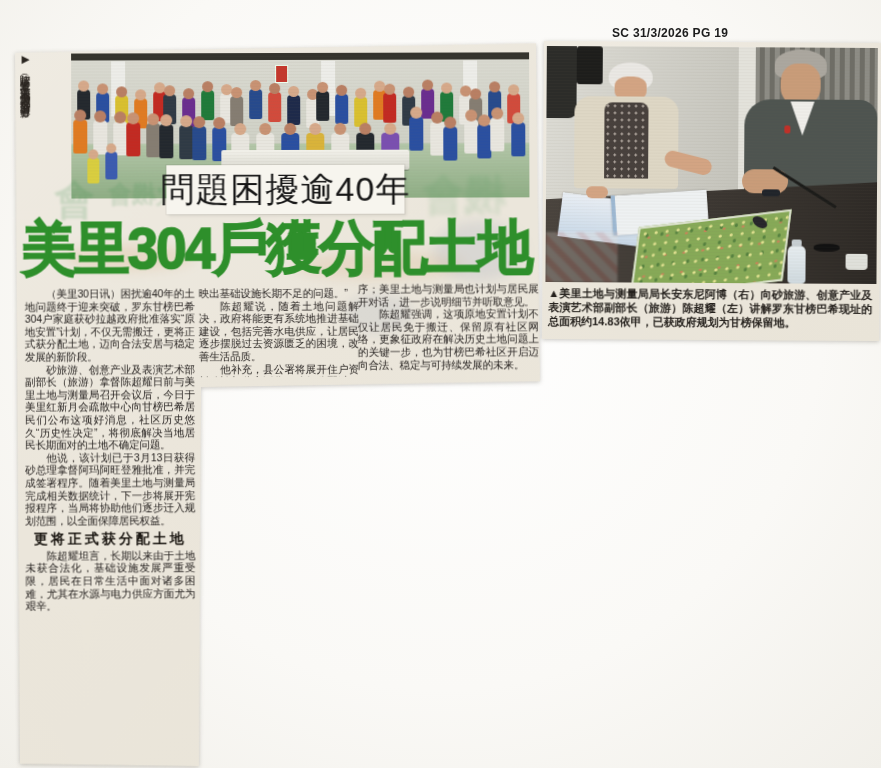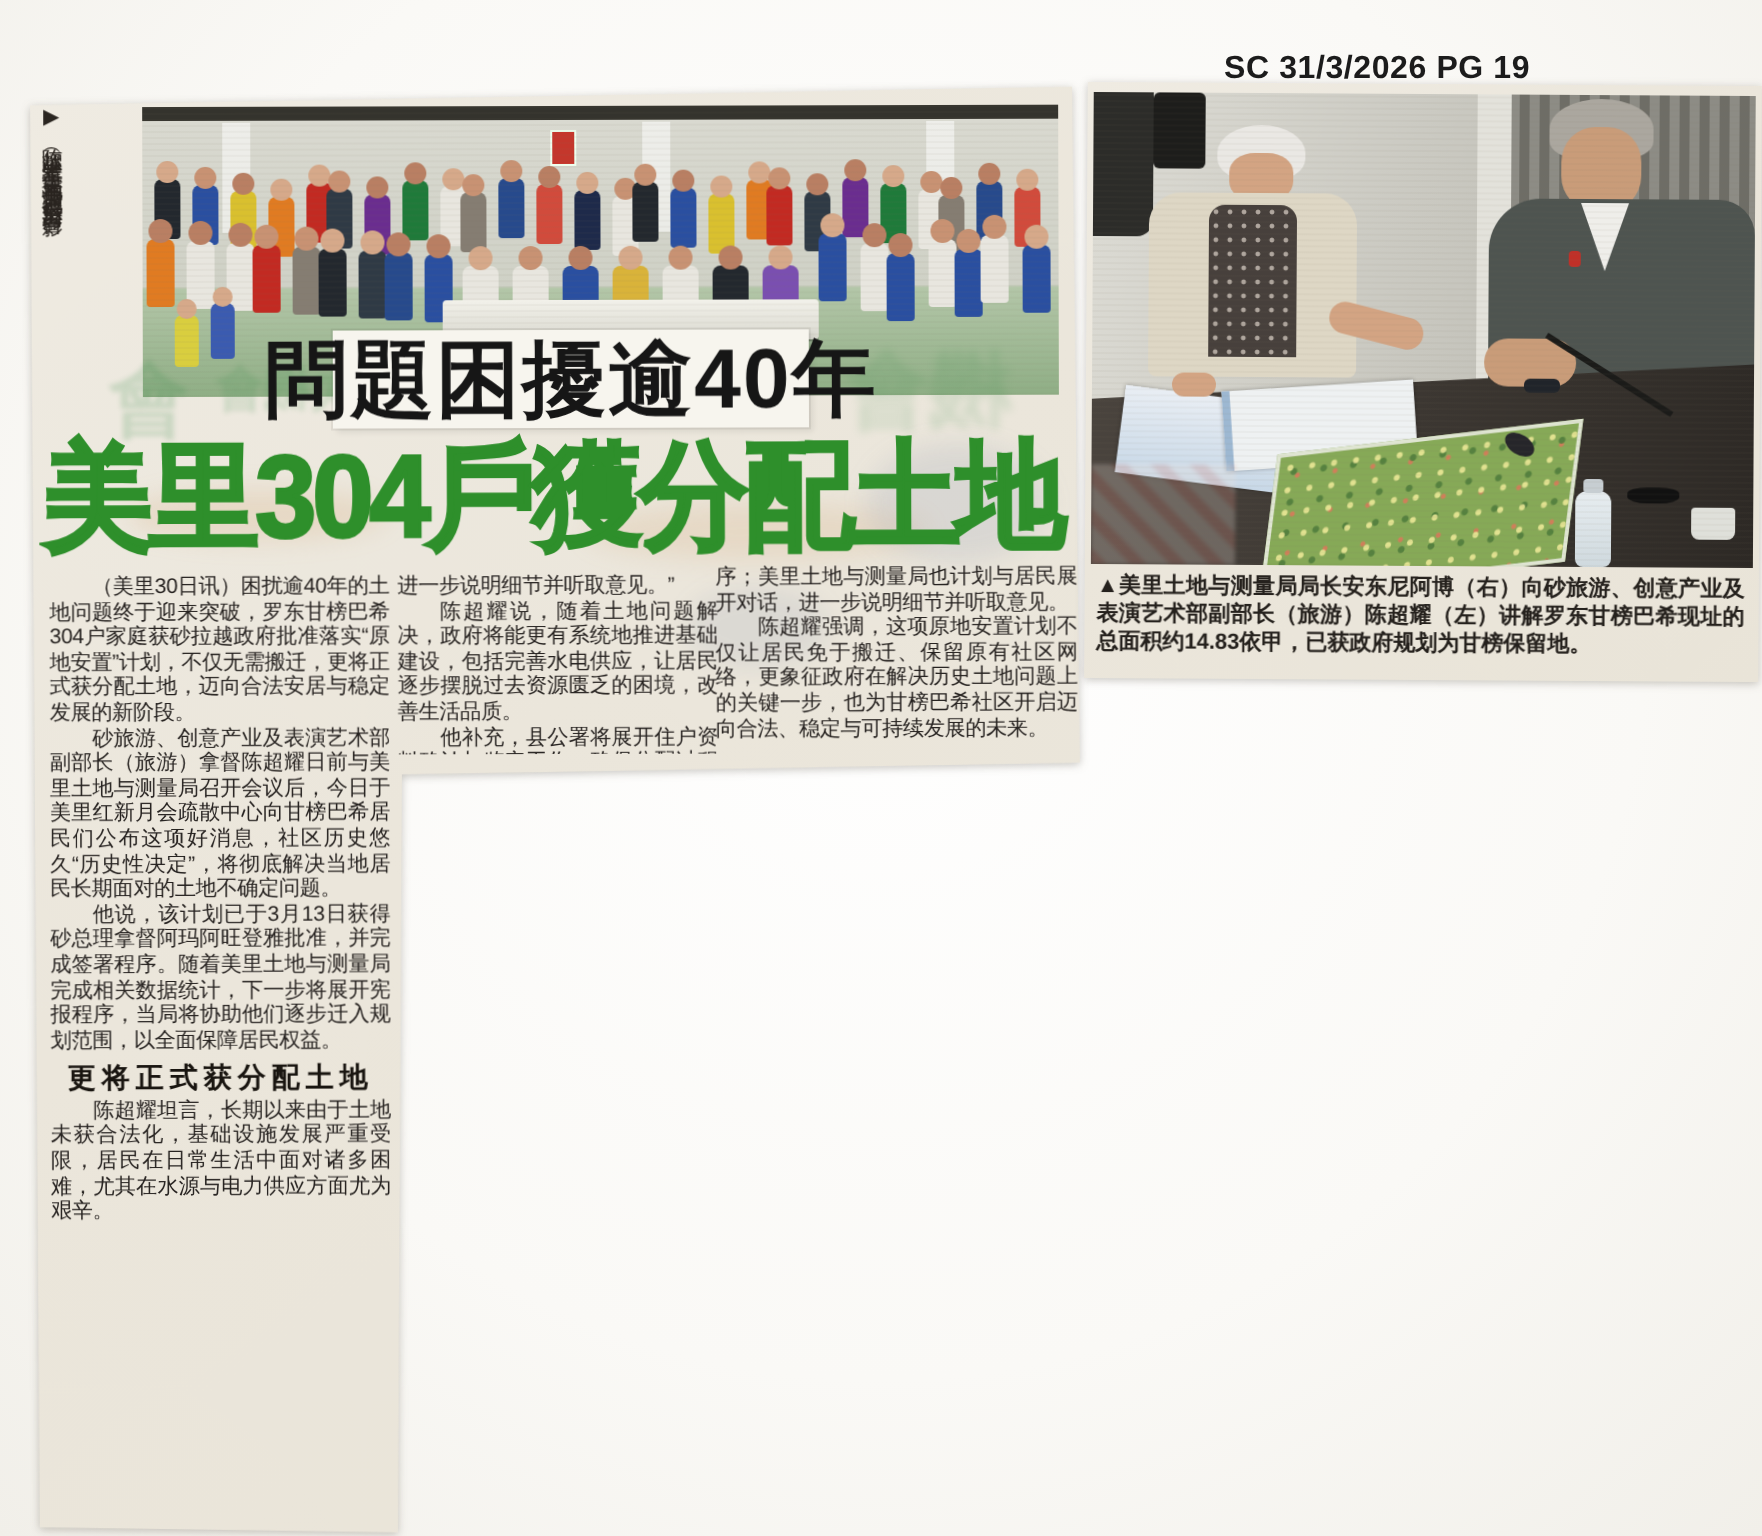--- a/index.html
+++ b/index.html
@@ -3,21 +3,21 @@
 <meta charset="utf-8">
 <style>
   html,body{margin:0;padding:0;}
   body{
     width:881px;height:768px;position:relative;overflow:hidden;
     background:#fbfaf7;
     font-family:"Liberation Sans","DejaVu Sans",sans-serif;
   }
   .scan{position:absolute;inset:0;background:
     radial-gradient(circle at 50% 40%, #ffffff 0%, #faf9f6 60%, #f1efe9 100%);}
-  .scan-label{position:absolute;left:612px;top:26px;font-size:16px;font-weight:600;
+  .scan-label{position:absolute;left:612px;top:26px;font-size:12px;font-weight:600;
     color:#1c1c1c;letter-spacing:.3px;}
   
   .piece-wrap{position:absolute;filter:drop-shadow(0 1px 2px rgba(60,55,40,.28));}
   .piece{position:absolute;inset:0;background:
     linear-gradient(145deg,#efebe2 0%,#ebe6db 45%,#e9e4d8 100%);}
   .pw-left{left:14px;top:44px;width:526px;height:726px;transform:rotate(-.15deg);}
   .pw-left .piece{clip-path:polygon(2px 8px,523px 0px,526px 338px,187px 343px,184px 722px,5px 719px);}
   .pw-right{left:543px;top:42px;width:337px;height:298px;transform:rotate(.35deg);}
   
   .vcaption{position:absolute;left:4px;top:8px;height:216px;width:50px;
@@ -31,21 +31,21 @@
   .fig{position:absolute;border-radius:4px 4px 2px 2px;}
   .fhead{position:absolute;border-radius:50%;}
   .ptable{position:absolute;left:150px;top:97px;width:188px;height:20px;background:
     linear-gradient(#f2f1ea,#d9d8cf);border-radius:2px;box-shadow:0 1px 0 rgba(0,0,0,.25);}
   .tleg{position:absolute;top:117px;width:3px;height:24px;background:#9c9c93;}
   .photo-grain{position:absolute;inset:0;background:
     repeating-linear-gradient(0deg,rgba(120,110,90,.05) 0 1px,transparent 1px 3px);}
   .kicker{position:absolute;left:153px;top:121px;width:238px;height:49px;
     background:#f7f5ee;box-shadow:0 0 0 1px rgba(0,0,0,.06), 2px 2px 3px rgba(0,0,0,.08);
     display:flex;align-items:center;justify-content:center;}
-  .kicker span{font-size:42px;font-weight:700;color:#161616;letter-spacing:1px;white-space:nowrap;text-align:right;}
+  .kicker span{font-size:34px;font-weight:400;color:#161616;letter-spacing:1px;white-space:nowrap;text-align:right;}
   .headline{position:absolute;left:8px;top:166px;width:516px;height:76px;
     font-size:55px;font-weight:900;color:#2e8f2b;-webkit-text-stroke:1.6px #2e8f2b;
     letter-spacing:-2px;white-space:nowrap;transform:scaleY(1.06);line-height:76px;}
   .bodycol{position:absolute;font-size:10.6px;line-height:12.6px;color:#262220;
     text-align:justify;overflow:hidden;letter-spacing:-.2px;}
   .bodycol p{margin:0;text-indent:2em;}
   .bodycol p.cont{text-indent:0;}
   .col1{left:11px;top:243px;width:170px;height:480px;}
   .col2{left:185px;top:243px;width:160px;height:90px;}
   .col3{left:344px;top:239px;width:181px;height:100px;}
@@ -302,21 +302,21 @@
       <div class="bodycol col1">
         <p>（美里30日讯）困扰逾40年的土地问题终于迎来突破，罗东甘榜巴希304户家庭获砂拉越政府批准落实“原地安置”计划，不仅无需搬迁，更将正式获分配土地，迈向合法安居与稳定发展的新阶段。</p>
         <p>砂旅游、创意产业及表演艺术部副部长（旅游）拿督陈超耀日前与美里土地与测量局召开会议后，今日于美里红新月会疏散中心向甘榜巴希居民们公布这项好消息，社区历史悠久“历史性决定”，将彻底解决当地居民长期面对的土地不确定问题。</p>
         <p>他说，该计划已于3月13日获得砂总理拿督阿玛阿旺登雅批准，并完成签署程序。随着美里土地与测量局完成相关数据统计，下一步将展开宪报程序，当局将协助他们逐步迁入规划范围，以全面保障居民权益。</p>
         <div class="subhead">更将正式获分配土地</div>
         <p>陈超耀坦言，长期以来由于土地未获合法化，基础设施发展严重受限，居民在日常生活中面对诸多困难，尤其在水源与电力供应方面尤为艰辛。</p>
 
       </div>
 
       <div class="bodycol col2">
-        <p class="cont">进一步说明细节并听取意见。”</p>
+        <p class="cont">映出基础设施长期不足的问题。”</p>
         <p>陈超耀说，随着土地问题解决，政府将能更有系统地推进基础建设，包括完善水电供应，让居民逐步摆脱过去资源匮乏的困境，改善生活品质。</p>
         <p>他补充，县公署将展开住户资料确认与鉴定工作，确保分配过程公平有</p>
       </div>
 
       <div class="bodycol col3">
         <p class="cont">序；美里土地与测量局也计划与居民展开对话，进一步说明细节并听取意见。</p>
         <p>陈超耀强调，这项原地安置计划不仅让居民免于搬迁、保留原有社区网络，更象征政府在解决历史土地问题上的关键一步，也为甘榜巴希社区开启迈向合法、稳定与可持续发展的未来。</p>
       </div>
 
     </div>

